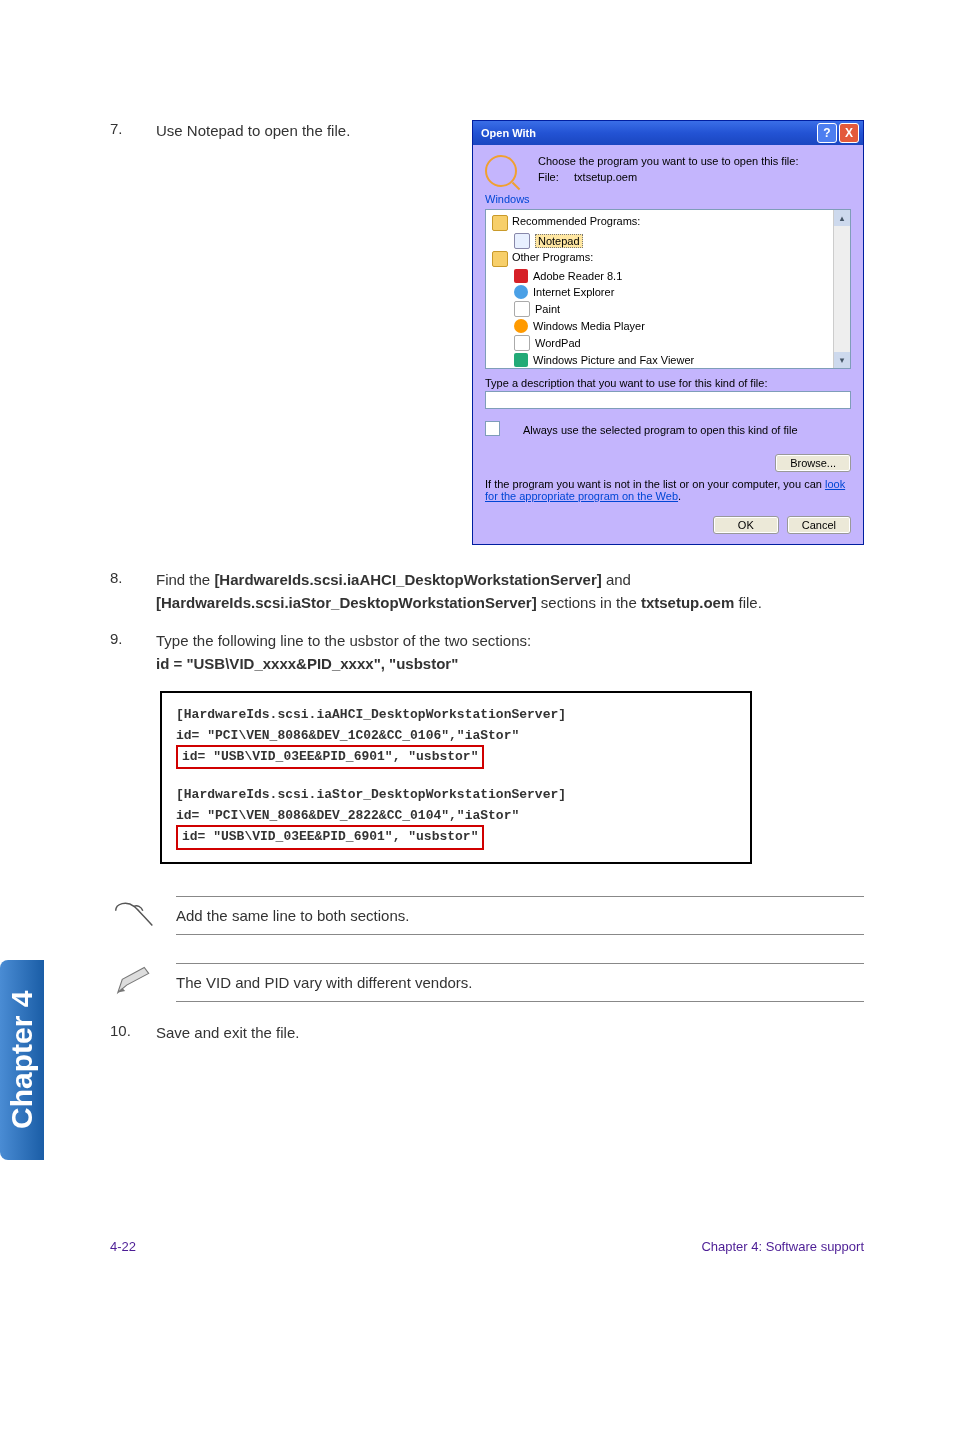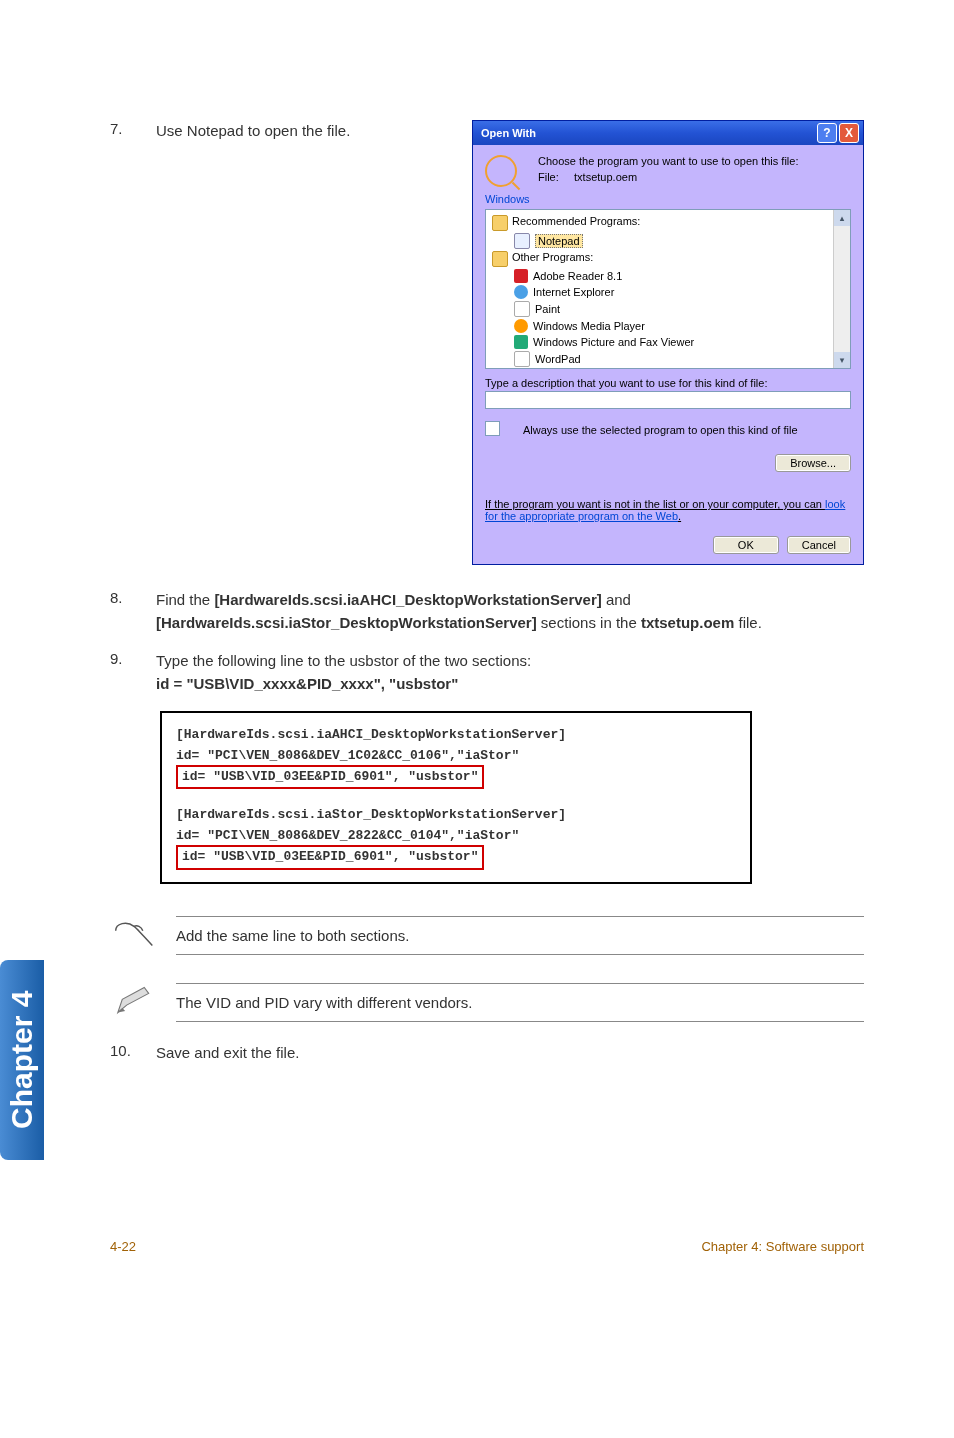--- a/index.html
+++ b/index.html
@@ -186,23 +186,22 @@
   .xp-btn {
     font-family: Tahoma, Arial, sans-serif;
     font-size: 11px;
     border: 1px solid #999;
     background: #ece9d8;
     padding: 2px 14px;
     border-radius: 3px;
     box-shadow: inset 0 0 0 1px #fff;
   }
   .xp-note {
-    margin-top: 26px;
+    margin-top: 6px;
     font-size: 11px;
-    text-decoration: underline;
   }
   .xp-link { color: #0046d5; text-decoration: underline; }
   .xp-bottom {
     display: flex;
     justify-content: flex-end;
     gap: 8px;
     margin-top: 14px;
   }
 
   
@@ -268,21 +267,21 @@
 
   
   .footer {
     position: absolute;
     bottom: 46px;
     left: 110px;
     right: 90px;
     display: flex;
     justify-content: space-between;
     font-size: 13px;
-    color: #a16207;
+    color: #4c1d95;
     border-top: 0;
   }
 </style>
 </head>
 <body>
 
 <div class="page">
 
   <div class="two-col">
     <div class="left">
@@ -336,26 +335,26 @@
               </div>
             <div class="item">
                 <span class="icn paint"></span>
                 <span>Paint</span>
               </div>
             <div class="item">
                 <span class="icn wmp"></span>
                 <span>Windows Media Player</span>
               </div>
             <div class="item">
+                <span class="icn wordpad"></span>
+                <span>WordPad</span>
+              </div>
+            <div class="item">
                 <span class="icn pic"></span>
                 <span>Windows Picture and Fax Viewer</span>
-              </div>
-            <div class="item">
-                <span class="icn wordpad"></span>
-                <span>WordPad</span>
               </div>
             <div class="xp-scroll">
               <div class="arr">▴</div>
               <div class="arr">▾</div>
             </div>
           </div>
           <div class="xp-desc-label">Type a description that you want to use for this kind of file:</div>
           <div class="xp-desc-input"></div>
           <div class="xp-checkrow">
             <div class="xp-checkbox"></div>

